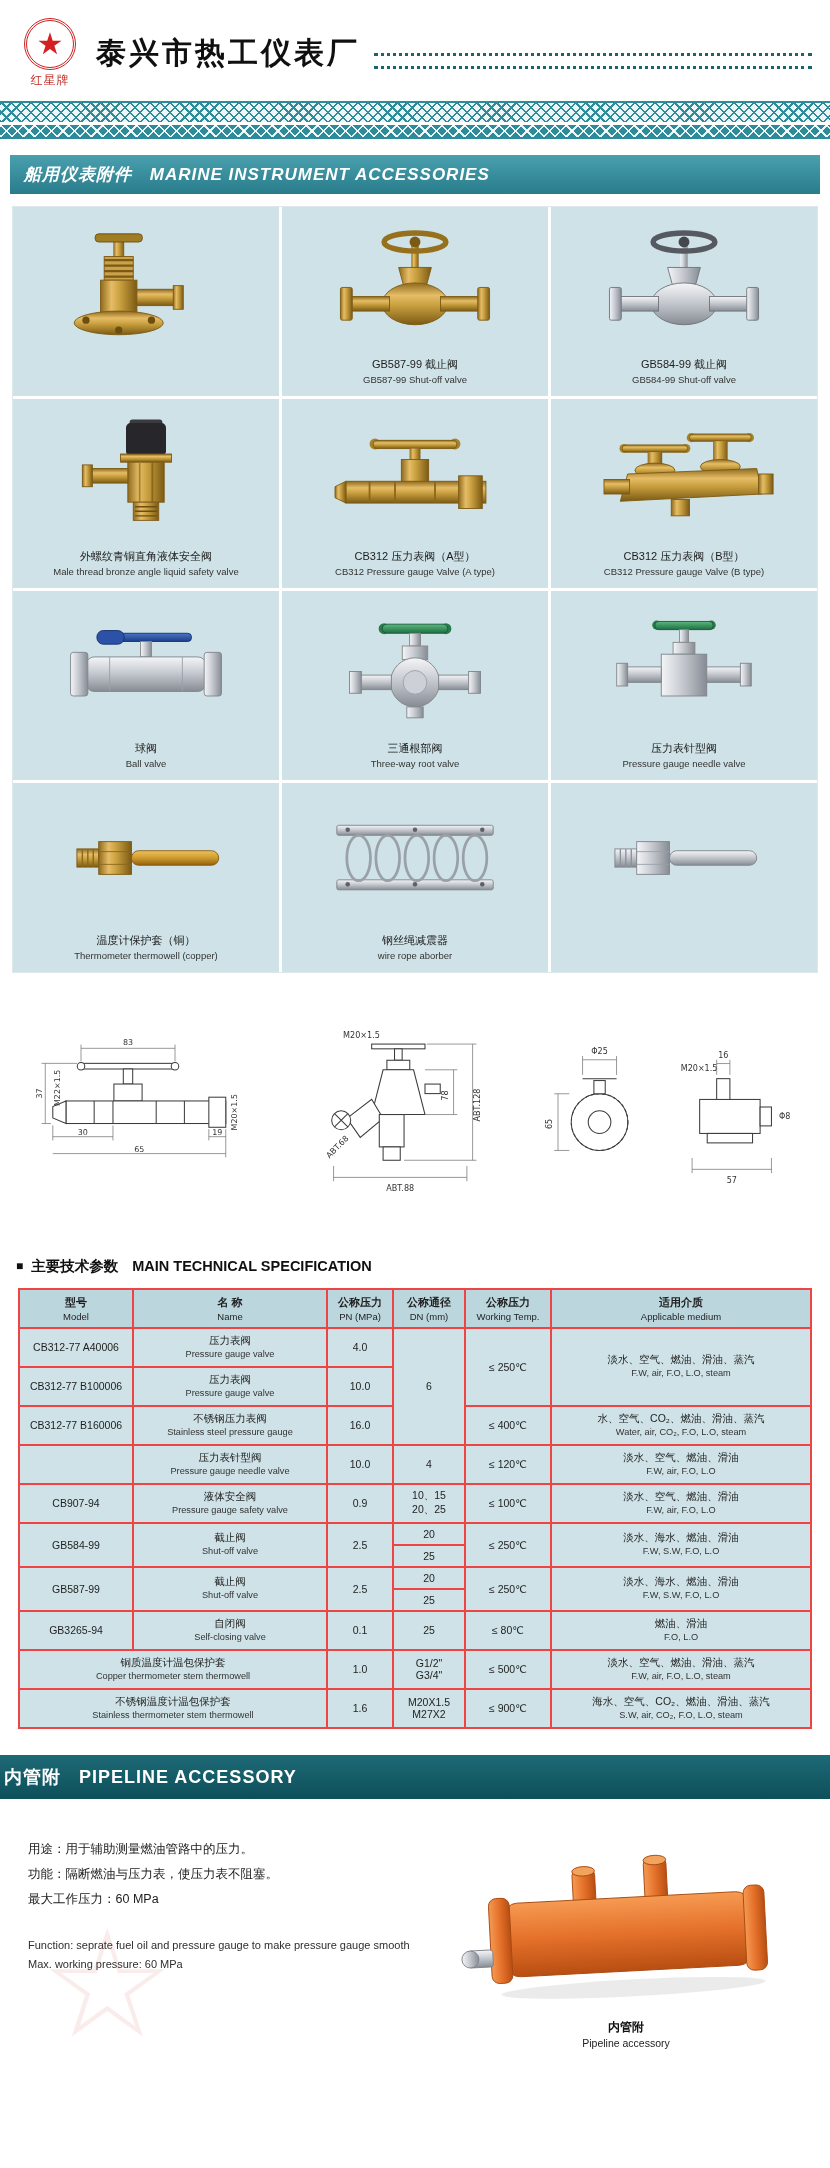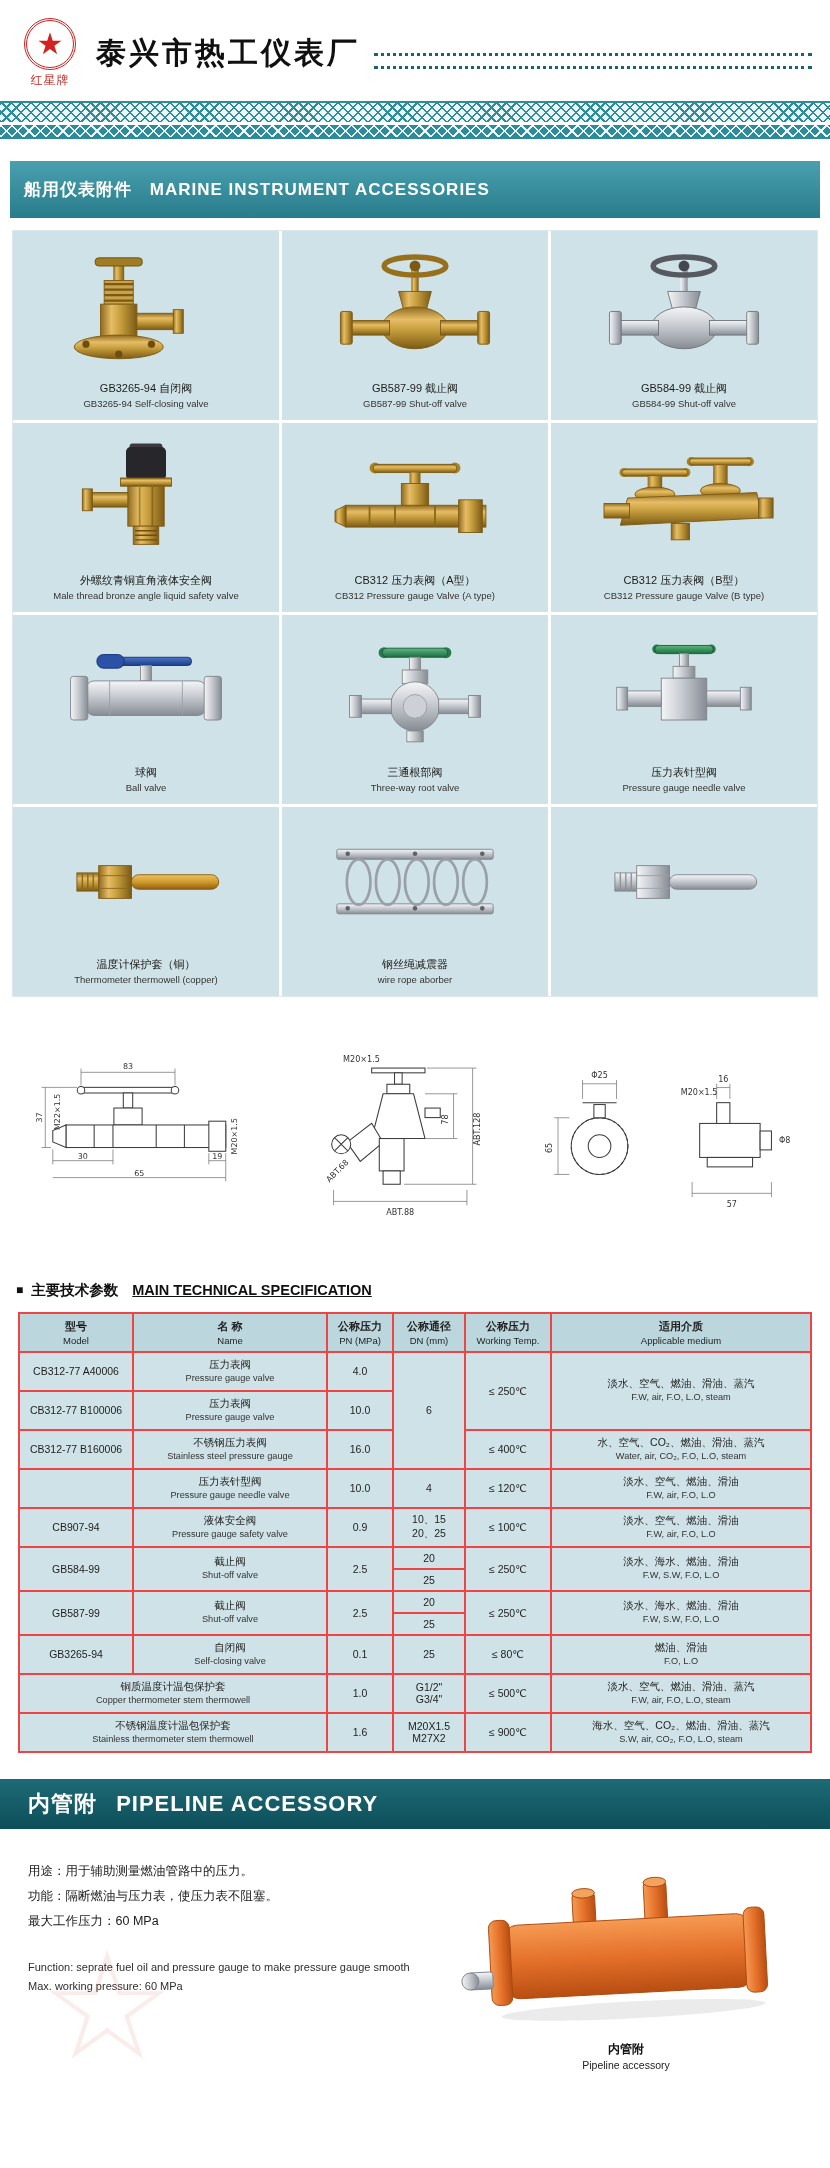--- a/index.html
+++ b/index.html
@@ -25,23 +25,23 @@
       repeating-linear-gradient(45deg,#2e8b9a 0 1.6px,transparent 1.6px 7px),
       repeating-linear-gradient(135deg,#2e8b9a 0 1.6px,transparent 1.6px 7px); }
   .hatch-b { height:17px; background-color:#2e8b9a; border-top:3px solid #ffffff; border-bottom:2px solid #2e8b9a;
     background-image:
       repeating-linear-gradient(45deg,rgba(255,255,255,.9) 0 1.6px,transparent 1.6px 8px),
       repeating-linear-gradient(135deg,rgba(255,255,255,.9) 0 1.6px,transparent 1.6px 8px); }
 
   
   .band { color:#fff; font-weight:bold; letter-spacing:1px; }
   .band .en { margin-left:12px; }
-  .band.teal { margin:22px 10px 0; padding:17px 14px; font-size:17px;
-               background:linear-gradient(180deg,#4aa0ae,#287c8b); }
-  .band.dark { margin:26px 0 8px; padding:10px 28px; font-size:22px;
+  .band.teal { margin:16px 10px 0; padding:8px 14px; font-size:17px;
+               background:linear-gradient(180deg,#4aa0ae,#287c8b);font-style:italic; }
+  .band.dark { margin:26px 0 16px; padding:10px 4px; font-size:18px;
                background:linear-gradient(180deg,#1d6a76,#0d4f5a); }
 
   
   .grid { margin:12px 12px 0; display:grid; grid-template-columns:repeat(3,1fr); gap:3px;
           background:#fff; border:1px solid #dce8ea; }
   .cell { background:#cfe2e7; display:flex; flex-direction:column; }
   .photo { height:150px; display:flex; align-items:center; justify-content:center; }
   .photo svg { width:200px; height:130px; }
   figcaption { text-align:center; padding:0 6px 10px; }
   .cap-zh { font-size:11px; color:#1c1c1c; }
@@ -49,21 +49,21 @@
 
   
   .drawings { margin:28px 16px 0; height:230px; display:flex; align-items:center; justify-content:space-around; }
   .drawings svg text, .dim { font-family:"DejaVu Sans",sans-serif; font-size:8.5px; fill:#333; }
   .geom { stroke:#3c3c3c; stroke-width:1.1; fill:#ffffff; }
   .dimln { stroke:#777; stroke-width:0.8; }
 
   
   .spec-title { margin:26px 16px 0; font-size:14.5px; font-weight:bold; color:#101010;
                 display:flex; align-items:center; gap:8px; }
-  .spec-title .en { margin-left:6px;text-decoration:underline; }
+  .spec-title .en { margin-left:6px; }
   .bullet { font-size:12px; line-height:1; }
   table.spec { width:794px; margin:12px auto 0; border-collapse:separate; border-spacing:2px; background:#ef4444; }
   table.spec th, table.spec td { background:#cfe2e7; text-align:center; vertical-align:middle;
                                  padding:4px 3px; font-size:10.5px; color:#1e1e1e; }
   table.spec th { background:#bcd6dd; font-size:11px; font-weight:bold; padding:5px 2px; }
   .th-en { font-size:9.5px; font-weight:normal; margin-top:1px; }
   td.model { font-size:10px; }
   .name-zh,.med-zh { font-size:10.5px; }
   .name-en,.med-en { font-size:9.2px; color:#333; margin-top:1px; line-height:1.2; }
   tr.rowfull { height:37px; }
@@ -174,24 +174,20 @@
             <path d="M64 46 h32 M64 52 h32 M64 58 h32 M64 64 h32" stroke="#7c5a14" stroke-width="2.5" fill="none"></path>
             <rect x="60" y="68" width="40" height="46" fill="url(#brassX)" stroke="#7c5a14"></rect>
             <rect x="100" y="78" width="42" height="18" fill="url(#brassY)" stroke="#7c5a14"></rect>
             <rect x="140" y="74" width="11" height="26" fill="url(#brassX)" stroke="#7c5a14"></rect>
             <ellipse cx="80" cy="115" rx="49" ry="13" fill="url(#brassY)" stroke="#7c5a14"></ellipse>
             <circle cx="44" cy="112" r="4" fill="#6d4e10"></circle>
               <circle cx="116" cy="112" r="4" fill="#6d4e10"></circle>
               <circle cx="80" cy="123" r="4" fill="#6d4e10"></circle>
           </svg>
         </div>
-        <figcaption>
-          <div class="cap-zh">GB3265-94 自闭阀</div>
-          <div class="cap-en">GB3265-94 Self-closing valve</div>
-        </figcaption>
       </figure>
 
       <figure class="cell">
         <div class="photo">
           <svg viewBox="0 0 220 140">
             <rect x="106" y="30" width="8" height="26" fill="url(#brassX)"></rect>
             <ellipse cx="110" cy="26" rx="34" ry="10" fill="none" stroke="#96701c" stroke-width="6"></ellipse>
             <circle cx="110" cy="26" r="6" fill="#7c5a14"></circle>
             <polygon points="92,54 128,54 122,76 98,76" fill="url(#brassX)" stroke="#7c5a14"></polygon>
             <ellipse cx="110" cy="94" rx="36" ry="23" fill="url(#brassY)" stroke="#7c5a14"></ellipse>

